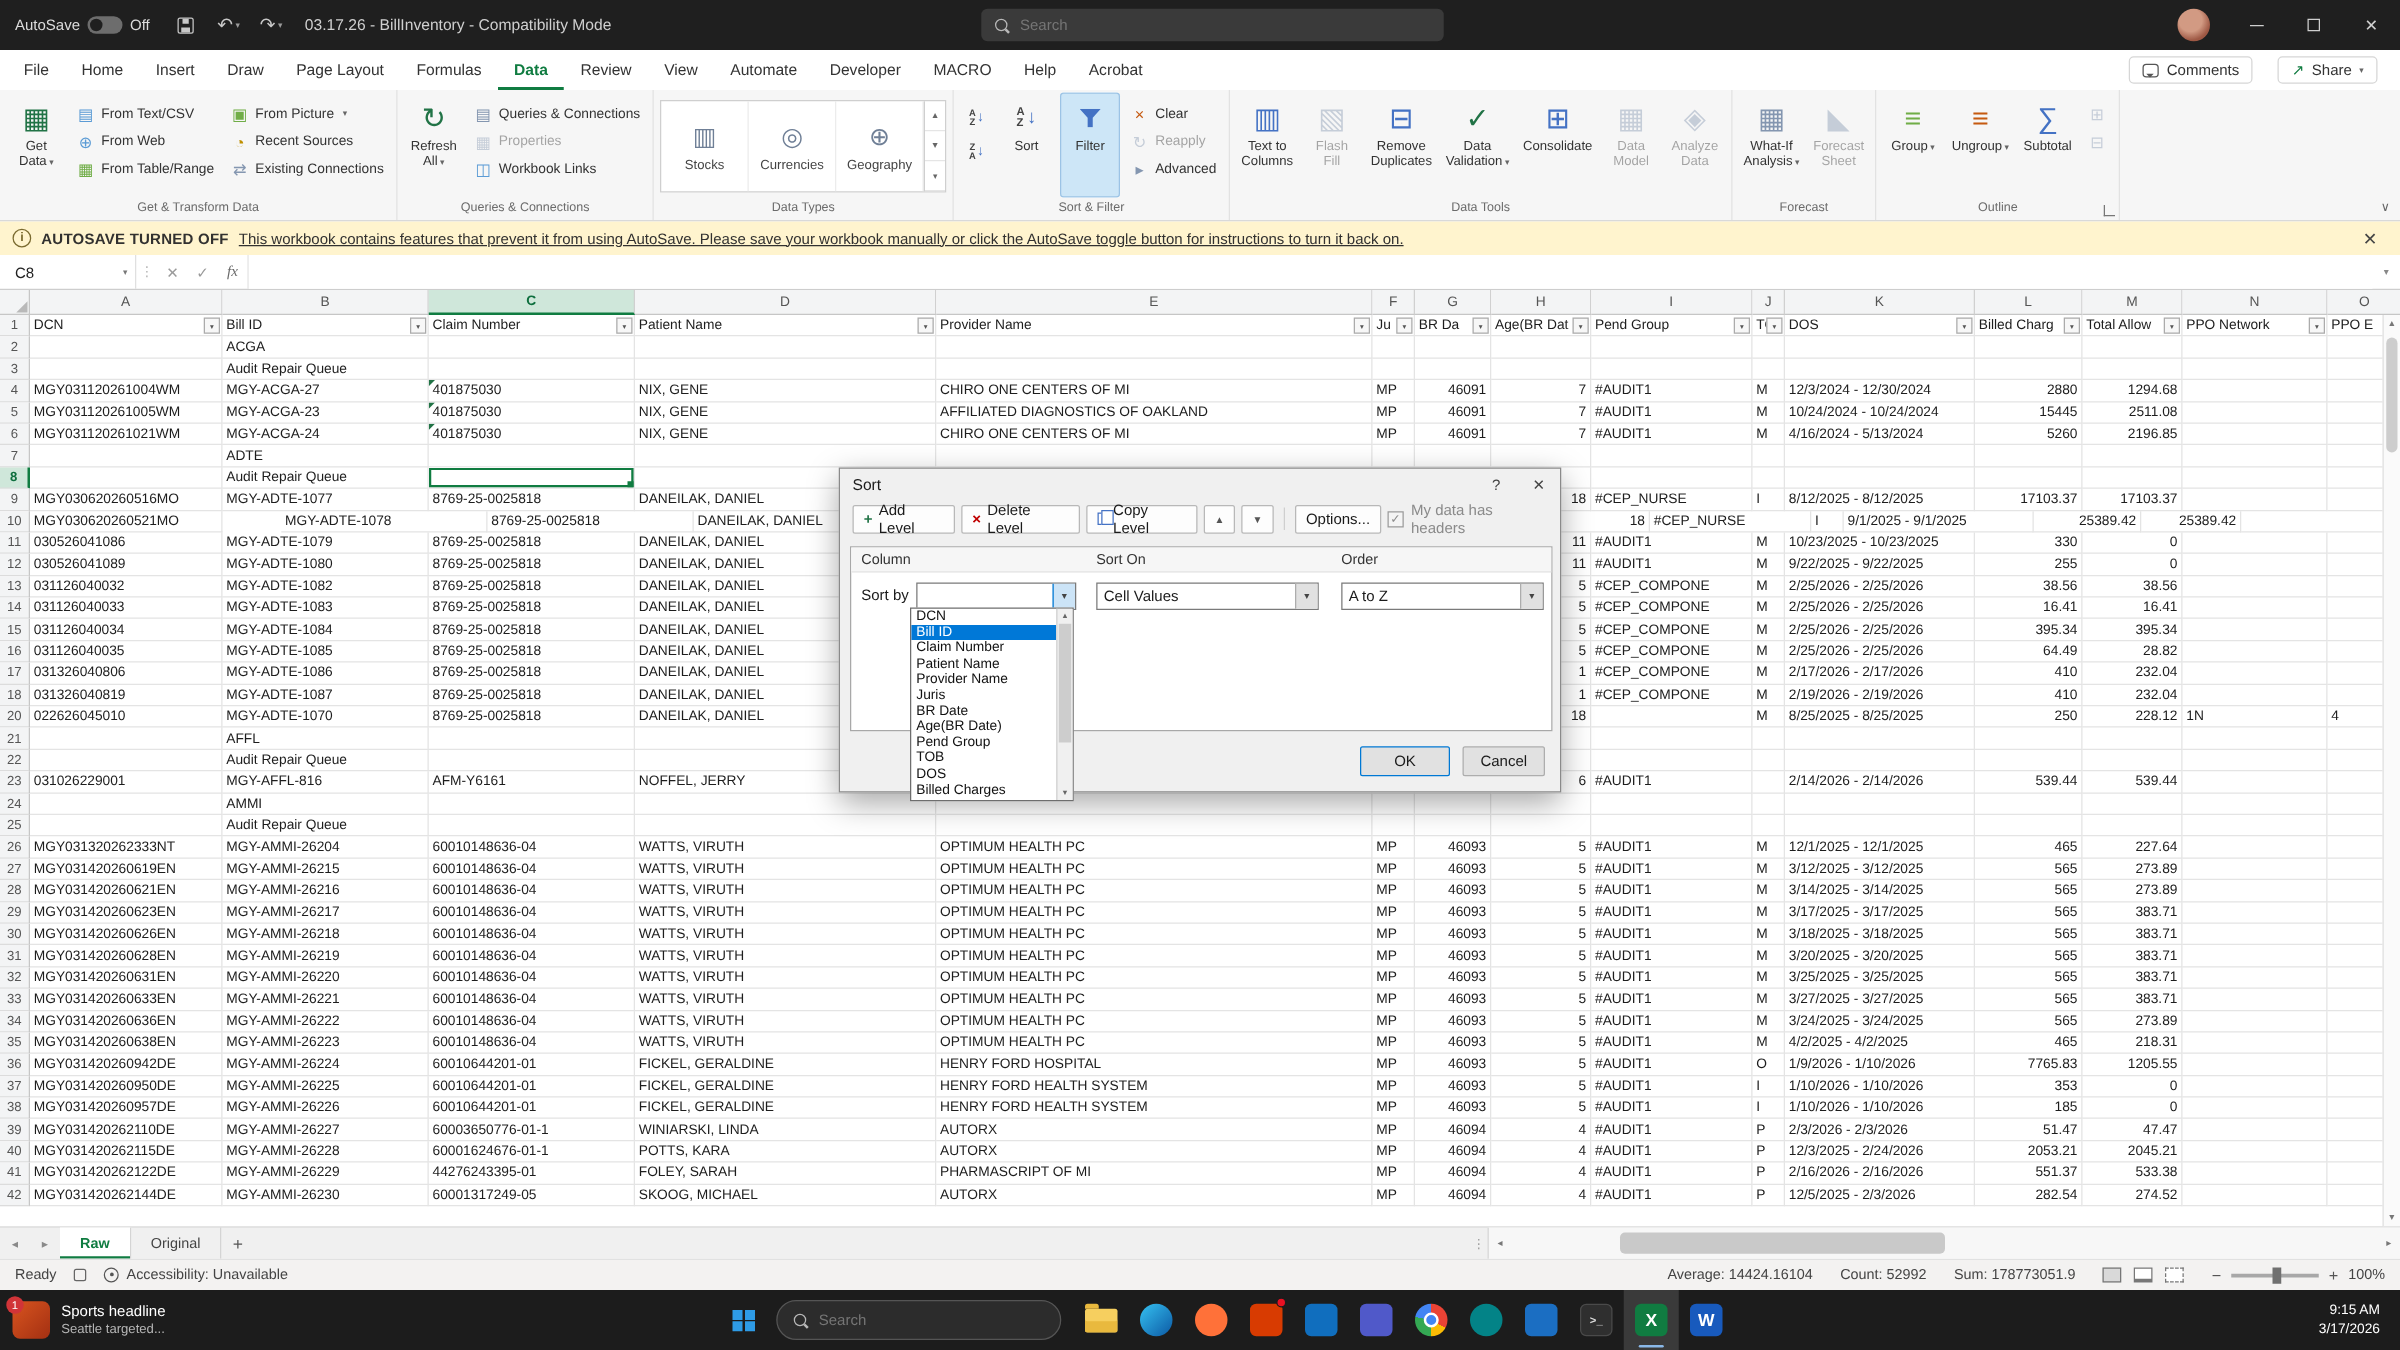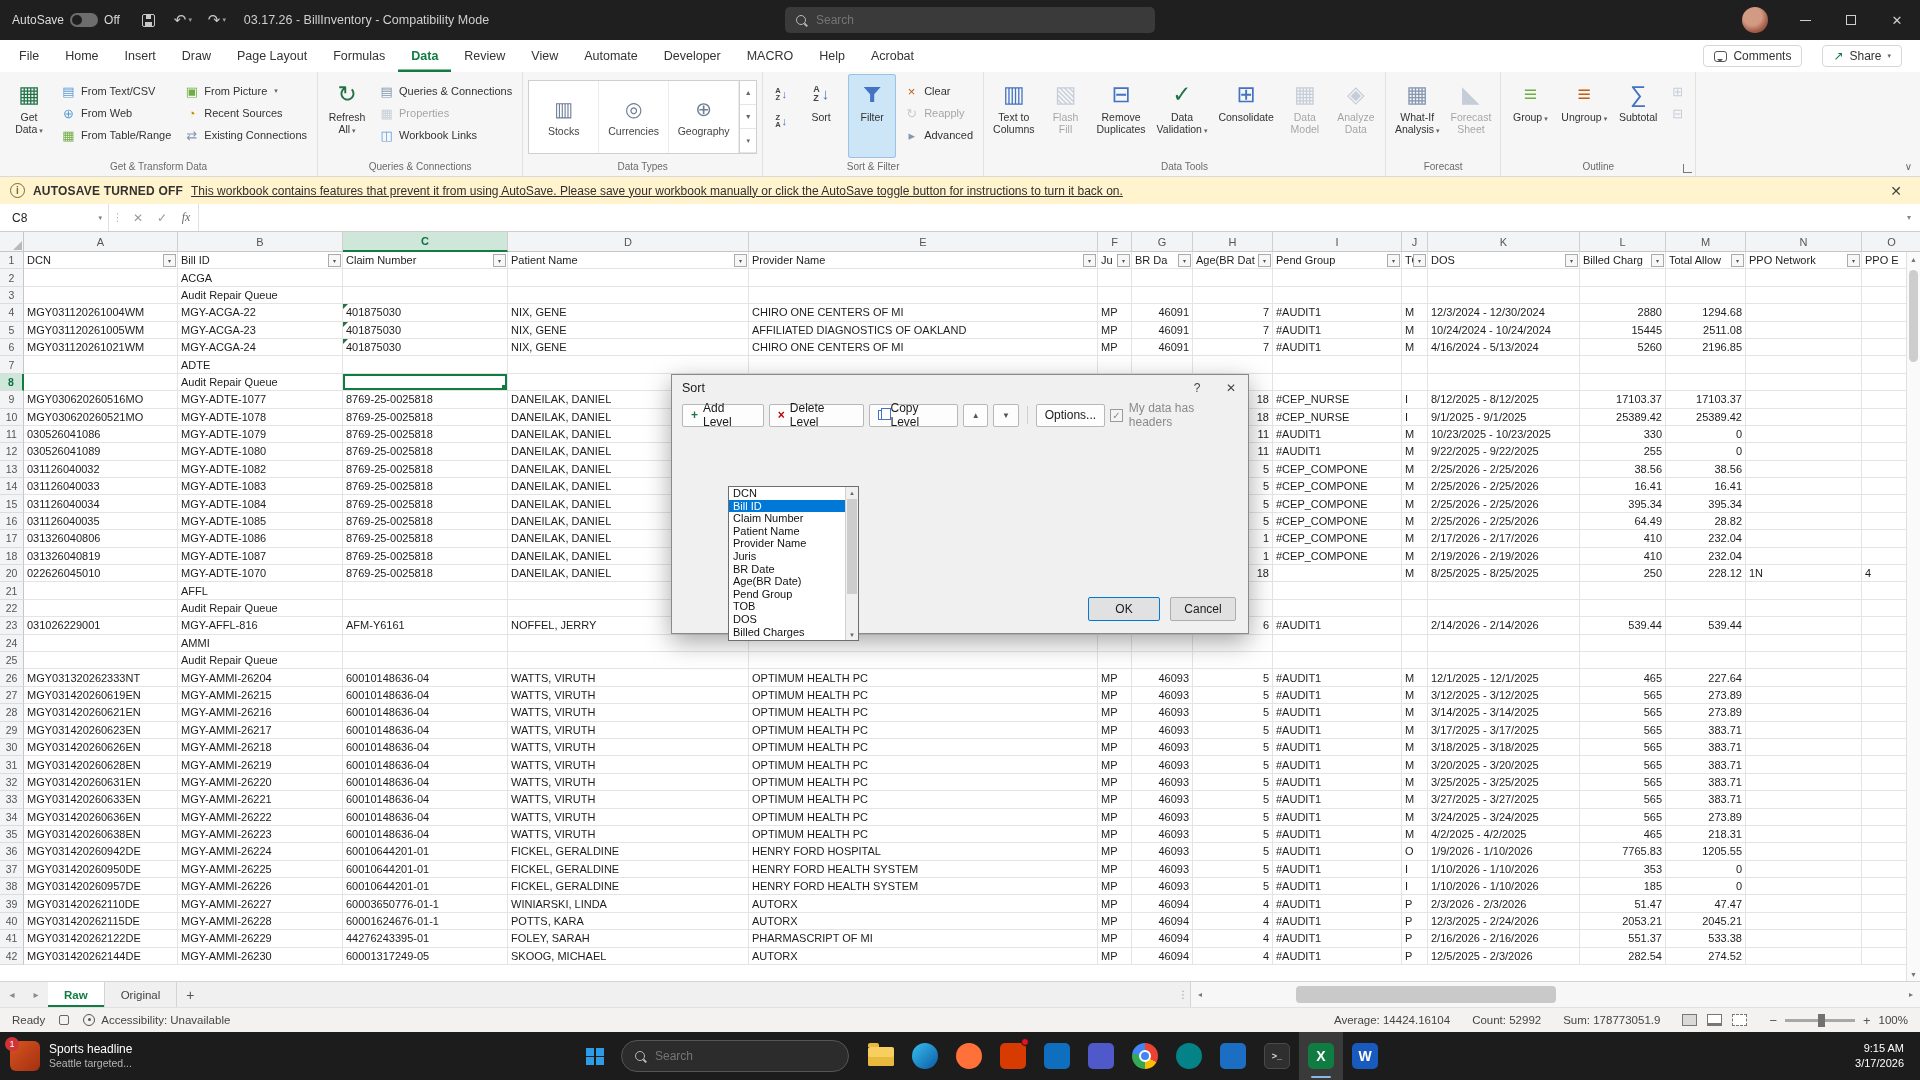--- a/index.html
+++ b/index.html
@@ -652,21 +652,21 @@
           <div class="cell" style="width: 26px;"></div>
           <div class="cell" style="width: 152px;"></div>
           <div class="cell num" style="width: 86px;"></div>
           <div class="cell num" style="width: 80px;"></div>
           <div class="cell" style="width: 116px;"></div>
           <div class="cell" style="width: 60px;"></div>
         </div>
         <div class="grow">
           <div class="rownum">4</div>
           <div class="cell" style="width: 154px;">MGY031120261004WM</div>
-          <div class="cell" style="width: 165px;">MGY-ACGA-22</div>
+          <div class="cell" style="width: 165px;">MGY-ACGA-27</div>
           <div class="cell errf" style="width: 165px;">401875030</div>
           <div class="cell" style="width: 241px;">NIX, GENE</div>
           <div class="cell" style="width: 349px;">CHIRO ONE CENTERS OF MI</div>
           <div class="cell" style="width: 34px;">MP</div>
           <div class="cell num" style="width: 61px;">46091</div>
           <div class="cell num" style="width: 80px;">7</div>
           <div class="cell" style="width: 129px;">#AUDIT1</div>
           <div class="cell" style="width: 26px;">M</div>
           <div class="cell" style="width: 152px;">12/3/2024 - 12/30/2024</div>
           <div class="cell num" style="width: 86px;">2880</div>
@@ -760,21 +760,21 @@
           <div class="cell" style="width: 26px;">I</div>
           <div class="cell" style="width: 152px;">8/12/2025 - 8/12/2025</div>
           <div class="cell num" style="width: 86px;">17103.37</div>
           <div class="cell num" style="width: 80px;">17103.37</div>
           <div class="cell" style="width: 116px;"></div>
           <div class="cell" style="width: 60px;"></div>
         </div>
         <div class="grow">
           <div class="rownum">10</div>
           <div class="cell" style="width: 154px;">MGY030620260521MO</div>
-          <div class="cell" style="width: 165px;">MGY-ADTE-1078</div>
+          <div class="cell" style="width: 165px; margin-left: 47px;">MGY-ADTE-1078</div>
           <div class="cell" style="width: 165px;">8769-25-0025818</div>
           <div class="cell" style="width: 241px;">DANEILAK, DANIEL</div>
           <div class="cell" style="width: 349px;"></div>
           <div class="cell" style="width: 34px;"></div>
           <div class="cell num" style="width: 61px;"></div>
           <div class="cell num" style="width: 80px;">18</div>
           <div class="cell" style="width: 129px;">#CEP_NURSE</div>
           <div class="cell" style="width: 26px;">I</div>
           <div class="cell" style="width: 152px;">9/1/2025 - 9/1/2025</div>
           <div class="cell num" style="width: 86px;">25389.42</div>
@@ -1370,20 +1370,42 @@
         </div>
         <div class="dbtn tiny">▲</div>
         <div class="dbtn tiny">▼</div>
         <div class="dlg-vsep"></div>
         <div class="dbtn">
           <span>Options...</span>
         </div>
         <div class="dlg-check">
           <span class="checkbox">✓</span>
           <span>My data has headers</span>
+        </div>
+      </div>
+      <div class="dlg-panel">
+        <div class="panel-strip">
+          <div class="strip-col" style="left:8px">Column</div>
+          <div class="strip-col" style="left:196px">Sort On</div>
+          <div class="strip-col" style="left:392px">Order</div>
+        </div>
+        <div class="sortby-row">
+          <span class="sortby-label">Sort by</span>
+          <div class="combo open" style="left:52px;width:128px">
+            <span class="cval"></span>
+            <span class="carr">▼</span>
+          </div>
+          <div class="combo" style="left:196px;width:178px">
+            <span class="cval">Cell Values</span>
+            <span class="carr">▼</span>
+          </div>
+          <div class="combo" style="left:392px;width:162px">
+            <span class="cval">A to Z</span>
+            <span class="carr">▼</span>
+          </div>
         </div>
       </div>
       <div class="dlg-okrow">
         <div class="okbtn">OK</div>
         <div class="cancelbtn">Cancel</div>
       </div>
     </div>
 
     <div class="dd-list" style="position: fixed; left: 728px; top: 486px;">
       <div class="dd-items">

